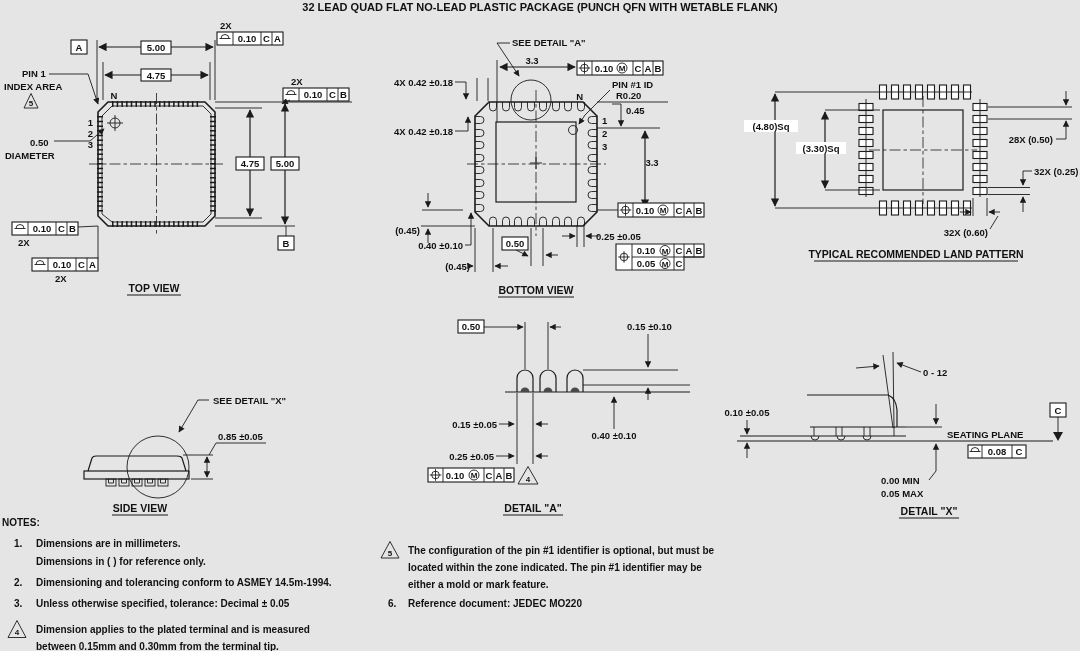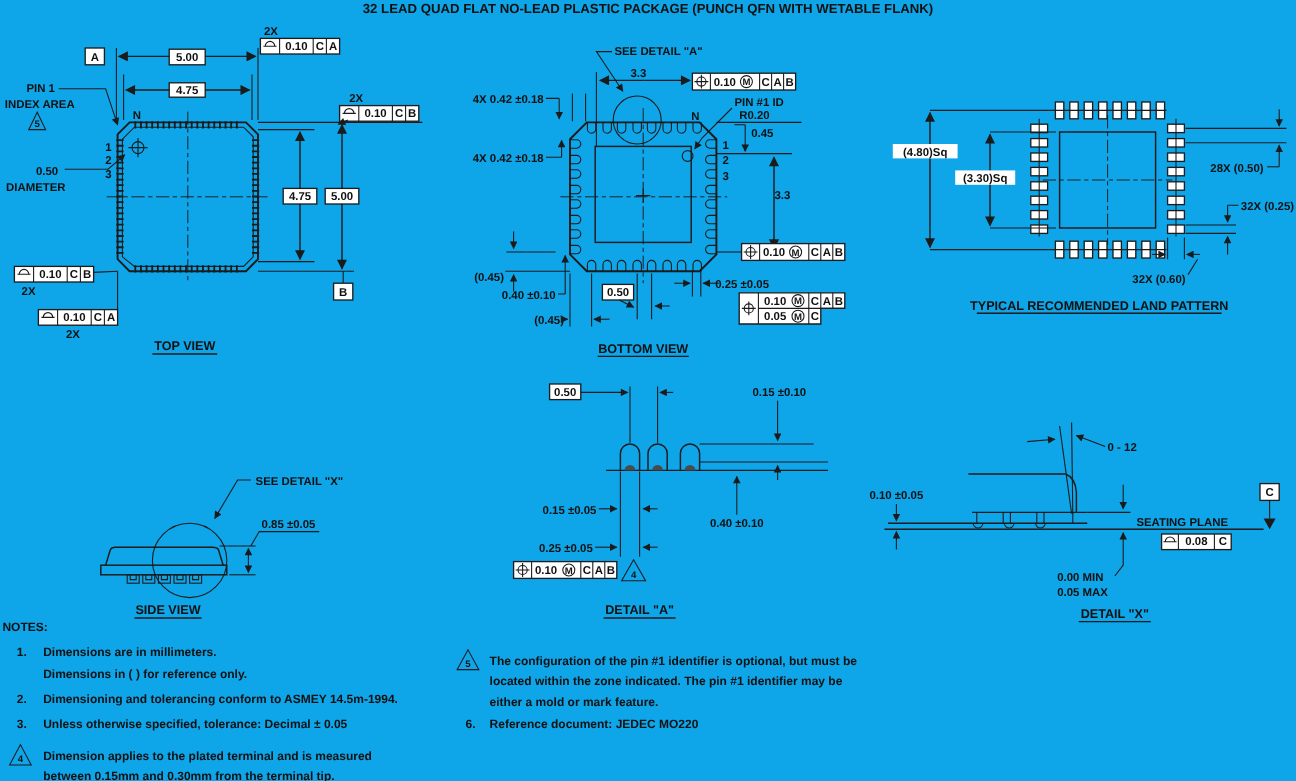--- a/index.html
+++ b/index.html
@@ -1,16 +1,16 @@
 <!DOCTYPE html>
 <html><head>
 <meta charset="utf-8">
 <style>
   html,body{margin:0;padding:0;background:#fff;}
-  .page{position:relative;width:1080px;height:651px;background:#0ea5e9;overflow:hidden;}
+  .page{position:relative;width:1080px;height:651px;background:#e5e5e5;overflow:hidden;}
   svg{display:block;}
   .ln{stroke:#1b1b1b;stroke-width:1.2;fill:none;}
   .thick{stroke:#1b1b1b;stroke-width:1.6;fill:none;}
   .thin{stroke:#1b1b1b;stroke-width:0.9;fill:none;}
   .cl{stroke:#1b1b1b;stroke-width:0.8;fill:none;stroke-dasharray:11 3 3.5 3;}
   .tk{stroke:#1b1b1b;stroke-width:6;fill:none;stroke-dasharray:1.5 3.2;}
   .wfill{fill:#ffffff;stroke:#1b1b1b;stroke-width:1.1;}
   .wonly{fill:#ffffff;stroke:none;}
   .dark{fill:#4a4a4a;stroke:none;}
   .blk{fill:#1b1b1b;stroke:none;}

